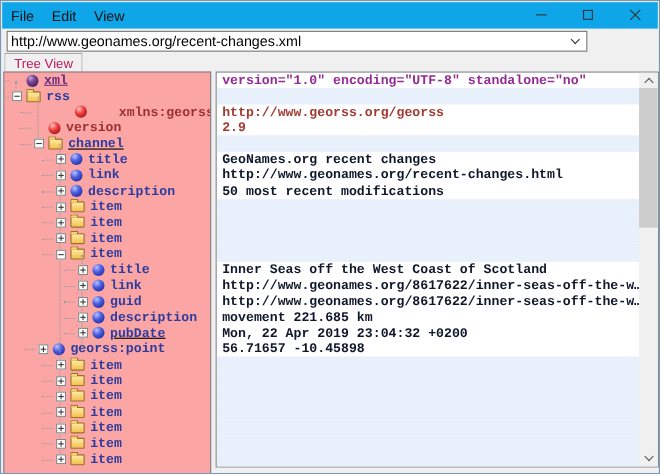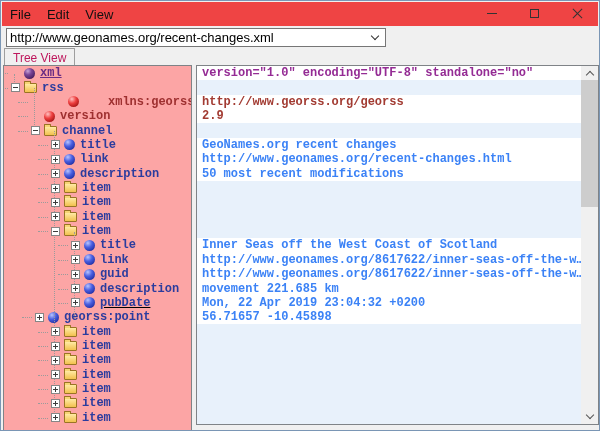--- a/index.html
+++ b/index.html
@@ -2,33 +2,33 @@
 <html><head>
 <meta charset="utf-8">
 <style>
   html,body{margin:0;padding:0;background:#d9d9d9;}
   *{box-sizing:border-box;}
   .window{
     position:relative;width:600px;height:431px;background:#f0f0f0;
     border:1px solid #7a96b5;font-family:"Liberation Sans",sans-serif;overflow:hidden;
   }
   
-  .menubar{position:absolute;left:1px;top:1px;right:1px;height:24px;background:#ef4444;display:flex;align-items:center;}
+  .menubar{position:absolute;left:1px;top:1px;right:1px;height:24px;background:#0ea5e9;display:flex;align-items:center;}
   .menu-item{font-size:13px;color:#111;padding:3px 8px;cursor:default;}
   .caption-buttons{position:absolute;right:0;top:0;height:24px;display:flex;}
   .cap-btn{width:43px;height:24px;display:flex;align-items:center;justify-content:center;}
   .glyph-min{width:10px;height:0;border-top:1px solid #333;}
   .glyph-max{width:9px;height:9px;border:1px solid #333;background:transparent;}
   .glyph-close{position:relative;width:11px;height:11px;}
   .glyph-close::before,.glyph-close::after{
     content:"";position:absolute;left:-1px;top:5px;width:13px;height:1px;background:#333;}
   .glyph-close::before{transform:rotate(45deg);}
   .glyph-close::after{transform:rotate(-45deg);}
   
-  .addressbar{position:absolute;left:5px;top:27px;width:380px;height:19px;background:#fff;
+  .addressbar{position:absolute;left:5px;top:27px;width:528px;height:19px;background:#fff;
     border:1px solid #767676;display:flex;align-items:center;}
   .address-text{flex:1;font-size:13px;color:#000;padding-left:3px;white-space:nowrap;overflow:hidden;
     font-family:"Liberation Sans",sans-serif;border:none;outline:none;background:transparent;height:15px;}
   .combo-arrow{width:20px;display:flex;align-items:center;justify-content:center;}
   .chev-down{width:6px;height:6px;border-left:1px solid #303030;border-top:1px solid #303030;
     transform:rotate(225deg);margin-top:-3px;}
   
   .tabrow{position:absolute;left:3px;top:47px;height:18px;display:flex;}
   .tab{padding:2px 8px 0 8px;font-size:12px;color:#be185d;background:#f0f0f0;
     border:1px solid #9e9e9e;border-bottom:none;border-radius:1px 1px 0 0;}
@@ -55,21 +55,21 @@
   .nlabel{margin-left:5px;font-family:"Liberation Mono","DejaVu Sans Mono",monospace;
     font-size:12px;font-weight:bold;}
   .nlabel.element{color:#2b3c9e;}
   .nlabel.attribute{color:#9e3030;}
   .nlabel.declaration{color:#6a2d84;text-decoration:underline;}
   .vline{position:absolute;width:0;border-left:1px dotted #9b9b9b;z-index:1;}
   
   .vrow{height:14.36px;display:flex;align-items:center;padding-left:5px;white-space:nowrap;overflow:hidden;}
   .vrow.stripe{background:#e8f1fb;}
   .vtext{font-family:"Liberation Mono","DejaVu Sans Mono",monospace;font-size:12px;font-weight:bold;}
-  .vtext.element{color:#3b82f6;}
+  .vtext.element{color:#0f172a;}
   .vtext.attribute{color:#a23b32;}
   .vtext.declaration{color:#942b94;}
   
   .scrollbar{position:absolute;top:0;right:0;bottom:0;width:17px;background:#f0f0f0;}
   .scroll-btn{position:absolute;left:0;width:17px;height:15px;display:flex;align-items:center;justify-content:center;}
   .scroll-btn.up{top:0;} .scroll-btn.down{bottom:0;}
   .chev-up{width:6px;height:6px;border-left:1.4px solid #555;border-top:1.4px solid #555;transform:rotate(45deg);margin-top:3px;}
   .chev-dn{width:6px;height:6px;border-left:1.4px solid #555;border-top:1.4px solid #555;transform:rotate(225deg);margin-bottom:3px;}
   .scroll-thumb{position:absolute;left:0;width:17px;top:14px;height:127px;background:#cdcdcd;}
 </style>
@@ -123,21 +123,21 @@
         <div class="trow" style="padding-left: 24px; gap: 24px;">
           <span class="slot"></span>
           <span class="icon sphere sphere-red"></span>
           <span class="nlabel attribute">xmlns:georss</span>
         </div>
         <div class="trow" style="padding-left: 24px;">
           <span class="slot"></span>
           <span class="icon sphere sphere-red"></span>
           <span class="nlabel attribute">version</span>
         </div>
-        <div class="trow" style="padding-left: 24px;">
+        <div class="trow" style="padding-left: 24px; text-decoration: underline;">
           <span class="slot">
             <span class="expander minus"></span>
           </span>
           <span class="icon folder"></span>
           <span class="nlabel element">channel</span>
         </div>
         <div class="trow" style="padding-left: 44px;">
           <span class="slot">
             <span class="expander plus"></span>
           </span>

